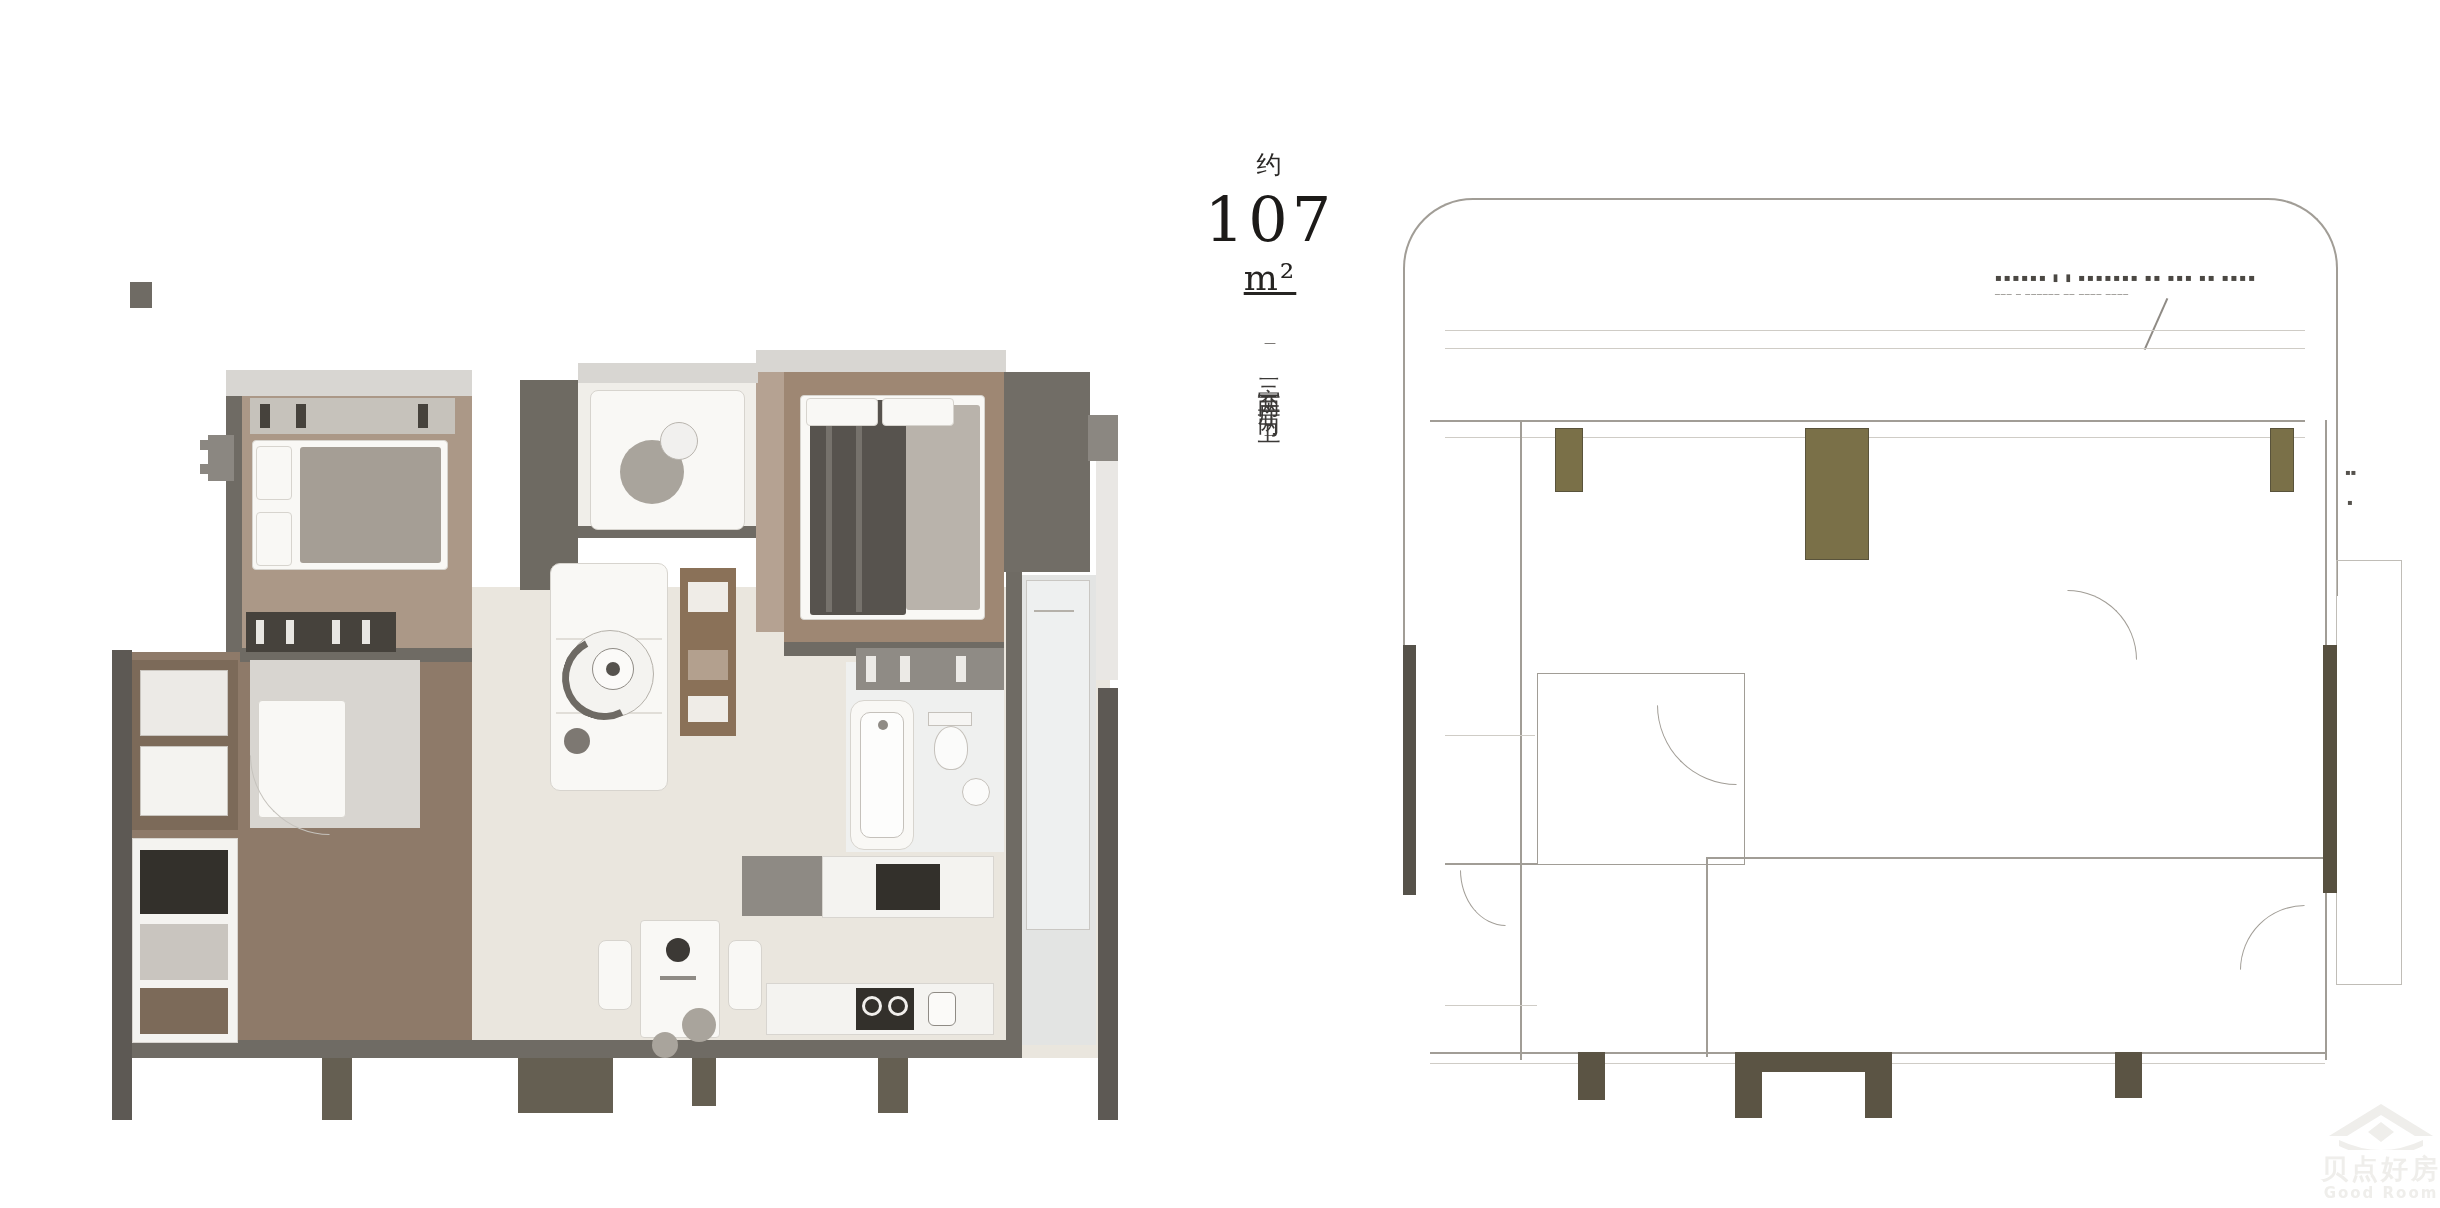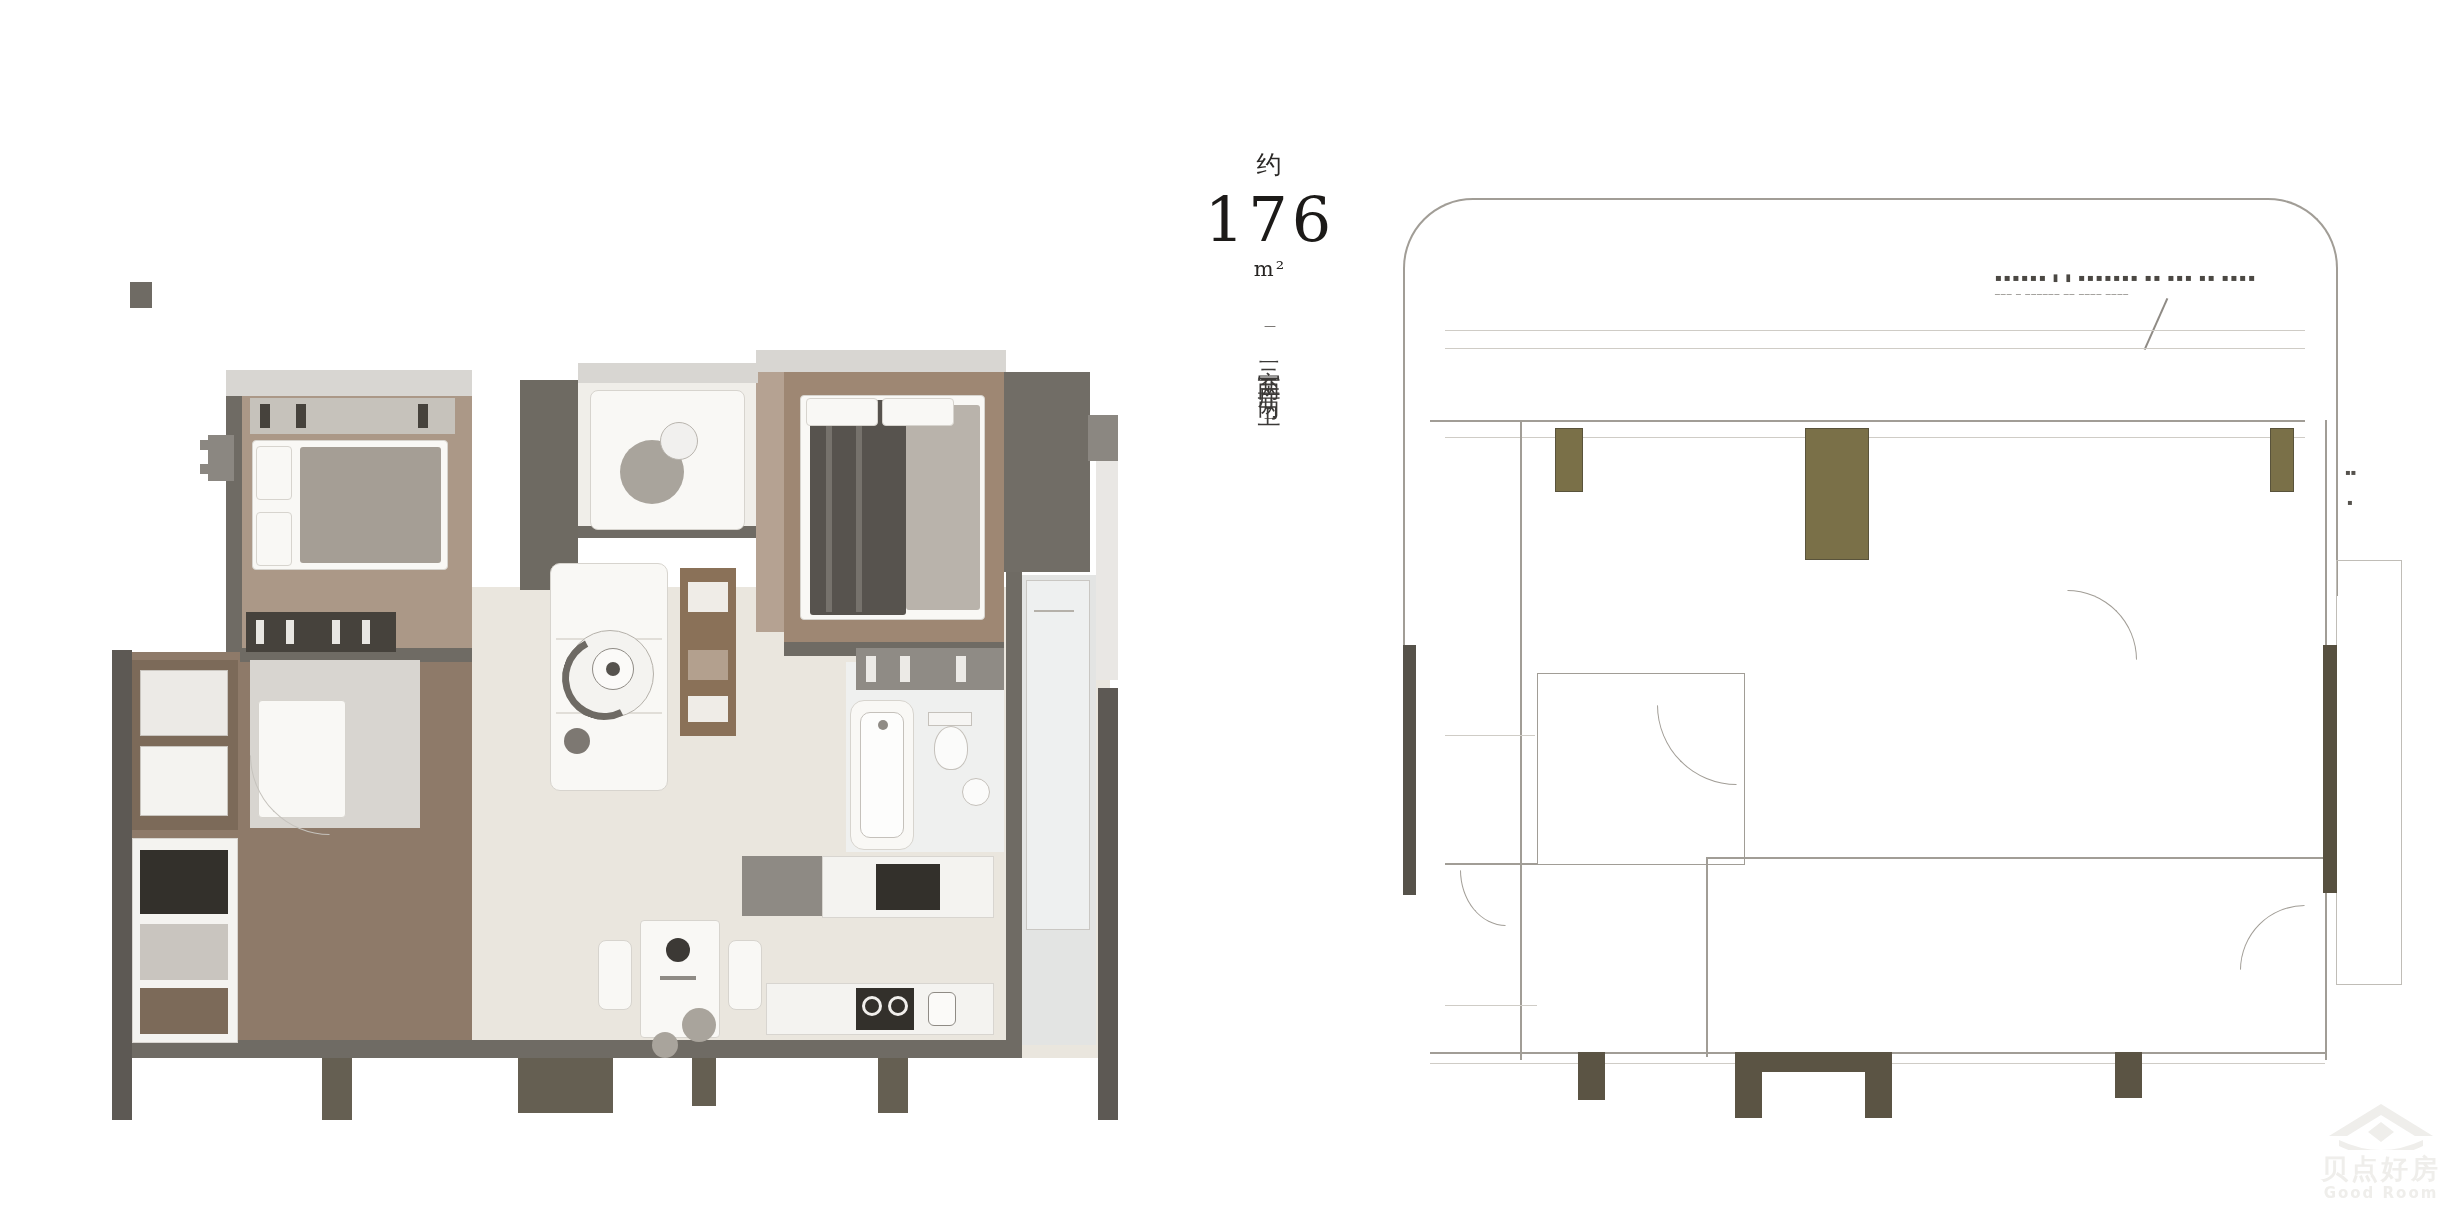--- a/index.html
+++ b/index.html
@@ -39,22 +39,22 @@
   .arc{border:1.5px solid var(--c-lineMain);background:transparent;}
   .arcBL{border-color:transparent transparent var(--c-lineMain) var(--c-lineMain);border-radius:0 0 0 100%;}
   .arcTR{border-color:var(--c-lineMain) var(--c-lineMain) transparent transparent;border-radius:0 100% 0 0;}
   .arcTL{border-color:var(--c-lineMain) transparent transparent var(--c-lineMain);border-radius:100% 0 0 0;}
   .softarc{border:1.2px solid #c5c2bc;border-color:transparent transparent #c5c2bc #c5c2bc;border-radius:0 0 0 100%;}
   
   .midtext{text-align:center;}
   .qualifier{font-size:25px;letter-spacing:2px;color:#2a2826;filter:blur(.6px);}
   .bigarea{font-family:"DejaVu Serif","Liberation Serif",serif;font-size:62px;letter-spacing:4px;
            color:var(--c-ink);line-height:1.0;margin-top:8px;filter:blur(.3px);}
-  .unit{font-family:"DejaVu Serif","Liberation Serif",serif;font-size:21px;letter-spacing:2px;
-        color:#262422;margin-top:6px;filter:blur(.4px);}
+  .unit{font-family:"DejaVu Serif","Liberation Serif",serif;font-size:36px;letter-spacing:2px;
+        color:#262422;margin-top:6px;filter:blur(.4px);text-decoration:underline;}
   .tick{font-size:12px;color:#6b6864;}
   .vlabel{writing-mode:vertical-rl;text-orientation:upright;font-size:23px;letter-spacing:9px;
           color:var(--c-label);margin:10px auto 0;filter:blur(.5px);}
   
   .dimrow{font-size:10px;letter-spacing:2px;color:#4b4843;filter:blur(.4px);white-space:nowrap;}
   .dimdash{font-size:8px;letter-spacing:1px;color:#7d7973;white-space:nowrap;}
   .ticktxt{font-size:8px;color:#55524d;filter:blur(.3px);}
   
   .wmz{font-size:27px;font-weight:bold;letter-spacing:3px;color:var(--c-wm);line-height:1.1;}
   .wme{font-size:15px;font-weight:bold;letter-spacing:2px;color:var(--c-wm);}
@@ -177,21 +177,21 @@
   <div class="abs" style="left:934px;top:250px;width:40px;height:2px;background:#b5b1aa;"></div>
 
   <div class="abs stub" style="left:222px;top:698px;width:30px;height:62px;"></div>
   <div class="abs stub" style="left:418px;top:698px;width:95px;height:55px;"></div>
   <div class="abs stub" style="left:592px;top:698px;width:24px;height:48px;"></div>
   <div class="abs stub" style="left:778px;top:698px;width:30px;height:55px;"></div>
 </div>
 
 <div class="abs midtext" style="left:1185px;top:148px;width:170px;">
   <div class="qualifier">约</div>
-  <div class="bigarea">176</div>
+  <div class="bigarea">107</div>
   <div class="unit">m²</div>
   <div class="tick" style="margin-top:38px;">—</div>
   <div class="vlabel">三室两厅两卫</div>
   <div class="tick" style="margin-top:14px;">—</div>
 </div>
 
 <div class="abs" style="left:1395px;top:190px;width:1010px;height:960px;">
 
   <div class="abs dimrow" style="left:600px;top:82px;">▪▪▪▪▪▪  ▮ ▮  ▪▪▪▪▪▪▪  ▪▪ ▪▪▪ ▪▪ ▪▪▪▪</div>
   <div class="abs dimdash" style="left:600px;top:100px;">───  ─  ──────  ── ────  ────</div>

